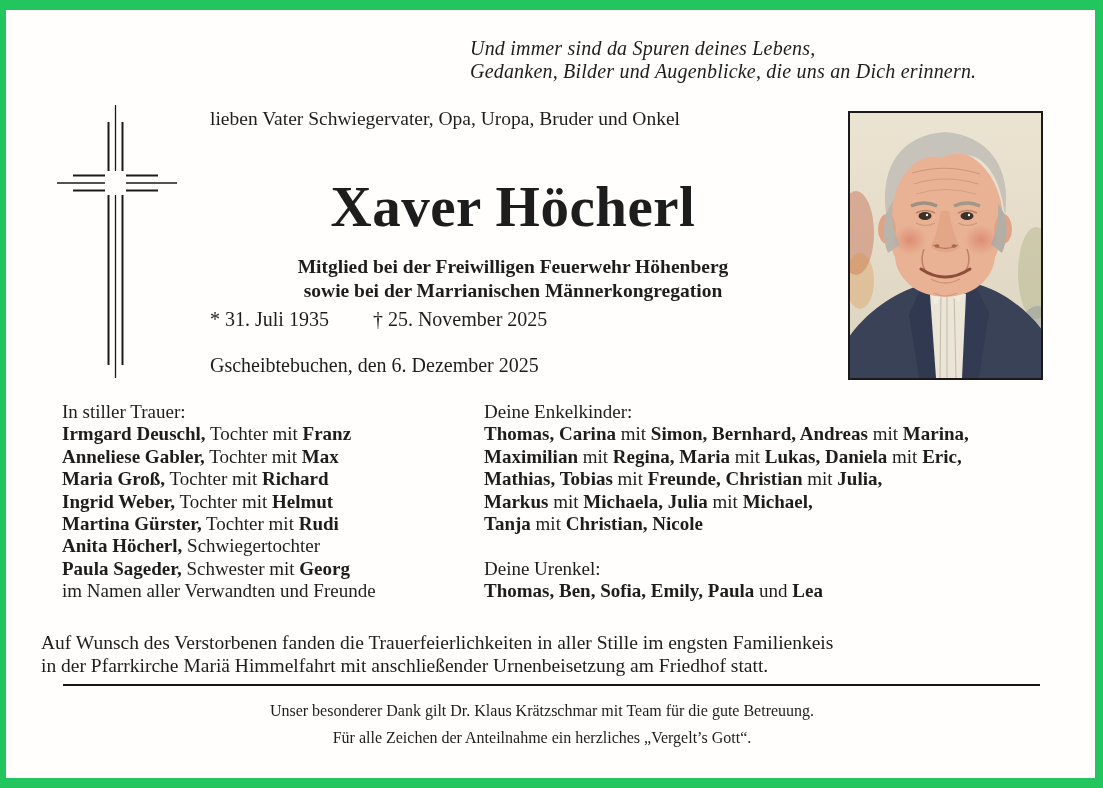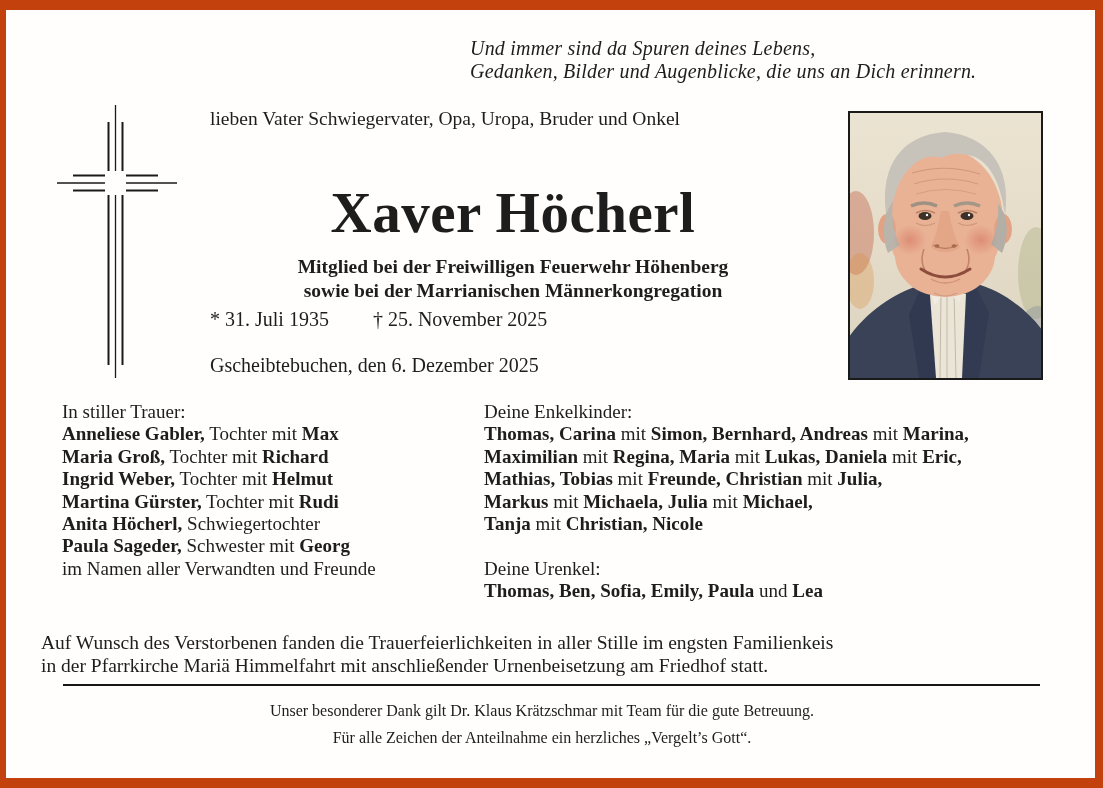--- a/index.html
+++ b/index.html
@@ -1,25 +1,25 @@
 <!DOCTYPE html>
 <html><head>
 <meta charset="utf-8">
 <style>
   html,body{margin:0;padding:0;background:#444;}
   .ad{
-    position:relative;width:1103px;height:788px;background:#c2410c;
+    position:relative;width:1103px;height:788px;background:#22c55e;
     font-family:"Liberation Serif","DejaVu Serif",serif;color:#1d1d1d;overflow:hidden;
   }
   .panel{position:absolute;left:6px;top:10px;width:1089px;height:768px;background:#fffefc;}
   .abs{position:absolute;}
   .quote{left:470px;top:37px;font-style:italic;font-size:20px;line-height:23px;letter-spacing:.2px;}
   .intro{left:210px;top:106px;width:606px;font-size:19.5px;line-height:26px;}
   .intro .j{text-align:justify;text-align-last:justify;}
-  .name{left:210px;top:182px;width:606px;margin:0;text-align:center;
+  .name{left:210px;top:176px;width:606px;margin:0;text-align:center;
         font-size:57px;font-weight:bold;letter-spacing:.5px;line-height:62px;}
   .membership{left:210px;top:255px;width:606px;text-align:center;font-weight:bold;
         font-size:19.5px;line-height:23.5px;}
   .dates{left:210px;top:308px;width:606px;text-align:left;font-size:20px;}
   .dates .spacer{display:inline-block;width:44px;}
   .placedate{left:210px;top:354px;font-size:20px;}
   .col{font-size:19px;line-height:22.4px;white-space:nowrap;}
   .col-left{left:62px;top:401px;}
   .col-right{left:484px;top:401px;}
   .gg-gap{margin-top:22.4px;}
@@ -127,20 +127,21 @@
         <path d="M 78 159 Q 95 168 112 159 Q 95 166 78 159 Z" fill="#e8ded2" opacity=".85"></path>
         <path d="M 71 156 Q 95 172 120 156" stroke="#8e4d3b" stroke-width="3" fill="none" stroke-linecap="round"></path>
         <path d="M 81 166 Q 95 174 110 166" stroke="#c98a70" stroke-width="1.3" fill="none" opacity=".8"></path>
         <path d="M 84 180 Q 95 186 107 180" stroke="#c89176" stroke-width="1.2" fill="none" opacity=".7"></path>
       </g>
     </svg>
   </figure>
 
   <div class="abs col col-left">
     <div>In stiller Trauer:</div>
+    <div><span class="b">Irmgard Deuschl,</span><span> Tochter mit </span><span class="b">Franz</span></div>
     <div><span class="b">Anneliese Gabler,</span><span> Tochter mit </span><span class="b">Max</span></div>
     <div><span class="b">Maria Groß,</span><span> Tochter mit </span><span class="b">Richard</span></div>
     <div><span class="b">Ingrid Weber,</span><span> Tochter mit </span><span class="b">Helmut</span></div>
     <div><span class="b">Martina Gürster,</span><span> Tochter mit </span><span class="b">Rudi</span></div>
     <div><span class="b">Anita Höcherl,</span><span> Schwiegertochter</span></div>
     <div><span class="b">Paula Sageder,</span><span> Schwester mit </span><span class="b">Georg</span></div>
     <div>im Namen aller Verwandten und Freunde</div>
   </div>
 
   <div class="abs col col-right">

